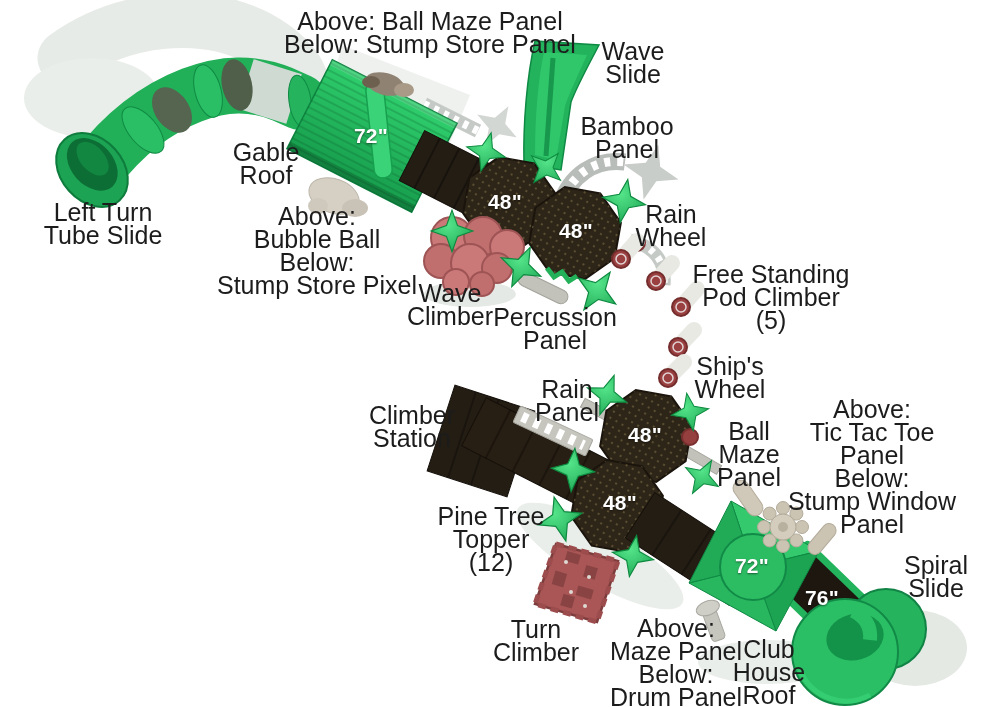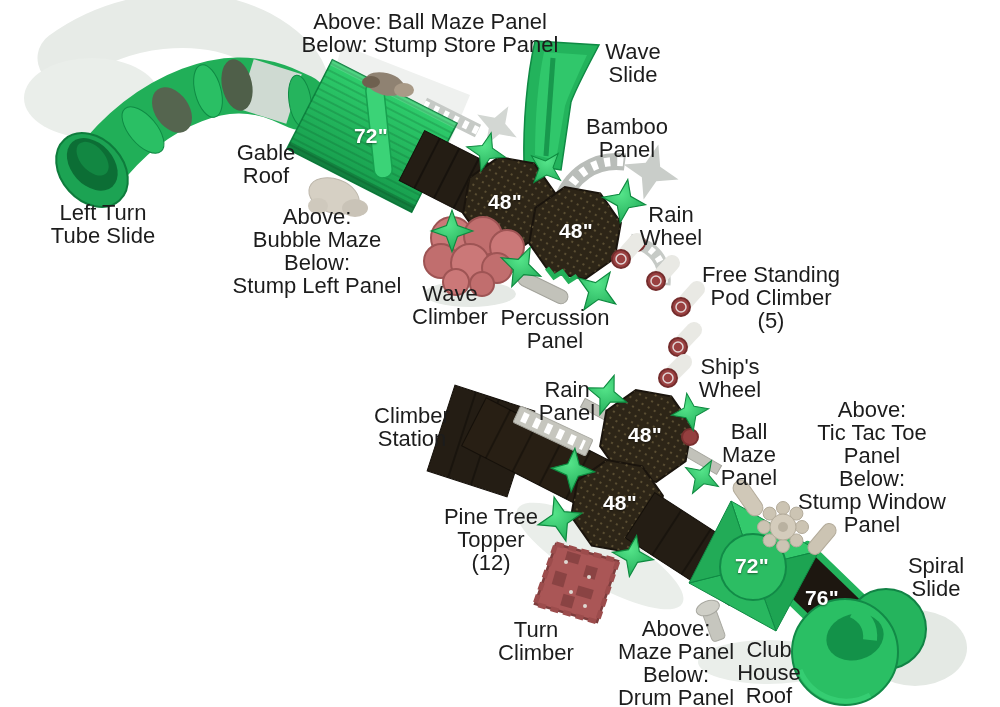--- a/index.html
+++ b/index.html
@@ -1,20 +1,20 @@
 <!DOCTYPE html>
 <html><head>
 <meta charset="utf-8">
 <style>
   html,body{margin:0;padding:0;background:#fff;}
   .stage{position:relative;width:1000px;height:707px;background:#ffffff;overflow:hidden;
          font-family:"Liberation Sans",sans-serif;}
   .scene{position:absolute;left:0;top:0;}
   .lbl{position:absolute;transform:translateX(-50%);text-align:center;
-       font-size:22px;line-height:23px;color:#1c1c1c;white-space:nowrap;}
+       font-size:25px;line-height:23px;color:#1c1c1c;white-space:nowrap;}
   .size{position:absolute;transform:translate(-50%,-50%);font-size:21px;font-weight:bold;
         color:#ffffff;letter-spacing:.3px;text-shadow:0 1px 2px rgba(0,0,0,.5);}
 </style>
 </head>
 <body>
 
 <div class="stage">
 
 <svg class="scene" width="1000" height="707" viewBox="0 0 1000 707">
   <defs>
@@ -302,23 +302,23 @@
 <div class="lbl" style="left:266px;top:141px">
   <div>Gable</div>
   <div>Roof</div>
 </div>
 <div class="lbl" style="left:103px;top:201px">
   <div>Left Turn</div>
   <div>Tube Slide</div>
 </div>
 <div class="lbl" style="left:317px;top:205px">
   <div>Above:</div>
-  <div>Bubble Maze</div>
+  <div>Bubble Ball</div>
   <div>Below:</div>
-  <div>Stump Left Panel</div>
+  <div>Stump Store Pixel</div>
 </div>
 <div class="lbl" style="left:671px;top:203px">
   <div>Rain</div>
   <div>Wheel</div>
 </div>
 <div class="lbl" style="left:450px;top:282px">
   <div>Wave</div>
   <div>Climber</div>
 </div>
 <div class="lbl" style="left:555px;top:306px">

